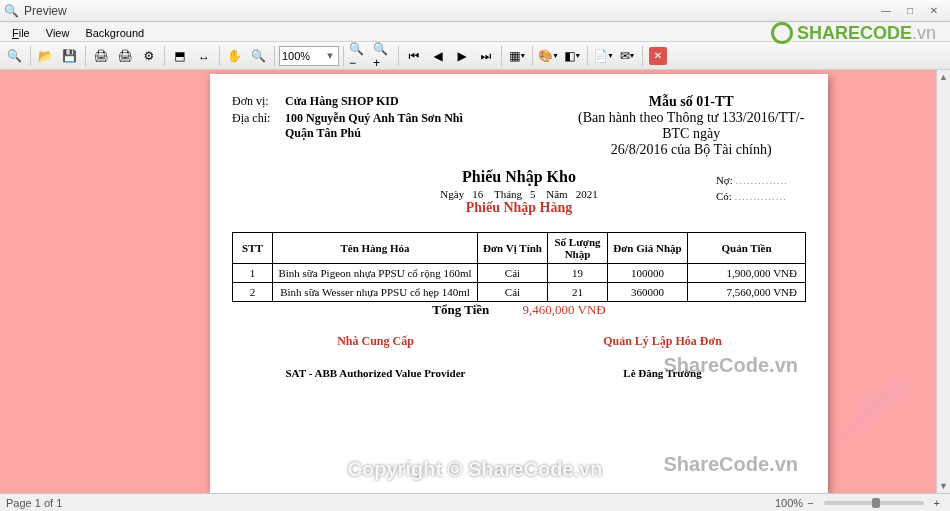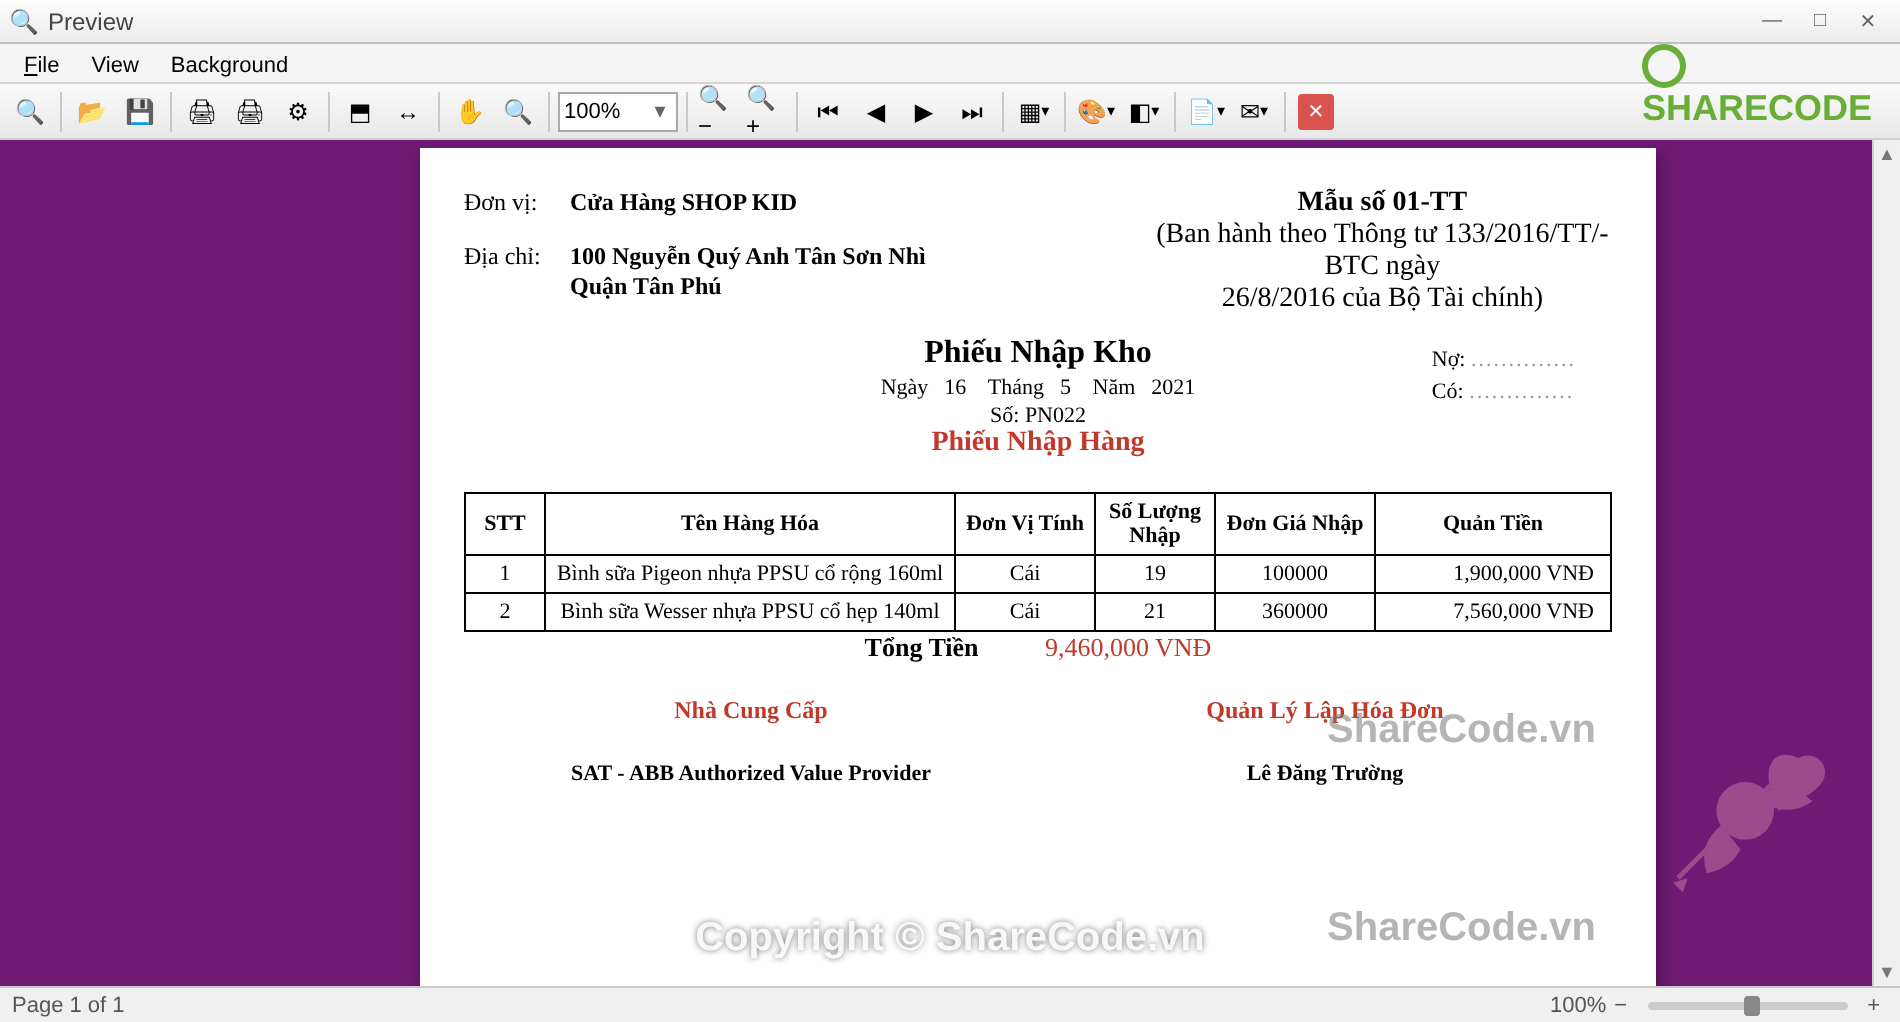--- a/index.html
+++ b/index.html
@@ -19,21 +19,21 @@
 
 .toolbar { height: 28px; background: linear-gradient(#fafafa,#e8e8e8); border-bottom: 1px solid #cfcfcf; display: flex; align-items: center; padding: 0 4px; gap: 2px; }
 .toolbar .btn { width: 22px; height: 22px; display: inline-flex; align-items: center; justify-content: center; cursor: pointer; border: 1px solid transparent; border-radius: 2px; font-size: 12px; }
 .toolbar .sep { width: 1px; height: 20px; background: #c8c8c8; margin: 0 2px; }
 .toolbar .combo { height: 20px; border: 1px solid #aaa; background: #fff; display: inline-flex; align-items: center; padding: 0 2px; font-size: 11px; }
 .toolbar .combo input { border: none; outline: none; width: 42px; font-size: 11px; }
 .toolbar .combo .dd { width: 12px; text-align: center; color: #666; }
 .toolbar .closebtn { width: 18px; height: 18px; background: #d9534f; color: #fff; border-radius: 2px; display: inline-flex; align-items: center; justify-content: center; font-size: 10px; margin-left: 2px; cursor: pointer; }
 
 
-.canvas { position: absolute; top: 70px; left: 0; right: 0; bottom: 18px; background: #701a75; overflow: hidden; padding-left: 48px; }
+.canvas { position: absolute; top: 70px; left: 0; right: 0; bottom: 18px; background: #fca5a5; overflow: hidden; padding-left: 48px; }
 .page { position: absolute; left: 210px; top: 4px; width: 618px; height: 420px; background: #fff; box-shadow: 2px 3px 8px rgba(0,0,0,0.35); padding: 20px 22px; font-family: "Times New Roman", serif; font-size: 12px; color: #000; }
 
 .hdr-row { display: flex; }
 .hdr-left { width: 60%; }
 .hdr-right { width: 40%; text-align: center; font-size: 14px; }
 .lbl { display: inline-block; width: 50px; }
 .bold { font-weight: bold; }
 .center { text-align: center; }
 
 .doc-title { font-size: 16px; font-weight: bold; margin-top: 10px; }
@@ -62,21 +62,21 @@
 
 
 .statusbar { position: absolute; left: 0; right: 0; bottom: 0; height: 18px; background: #f0f0f0; border-top: 1px solid #c8c8c8; display: flex; align-items: center; padding: 0 6px; font-size: 11px; color: #555; }
 .statusbar .spacer { flex: 1; }
 .statusbar .zoomtrack { width: 100px; height: 4px; background: #ccc; border-radius: 2px; position: relative; margin: 0 6px; }
 .statusbar .zoomthumb { position: absolute; left: 48px; top: -3px; width: 8px; height: 10px; background: #888; border-radius: 2px; }
 .statusbar .zb { cursor: pointer; padding: 0 4px; }
 
 
 .wm { position: absolute; color: rgba(120,120,120,0.55); font-size: 20px; font-weight: bold; font-family: Arial; pointer-events: none; }
-.logo-tr { position: absolute; right: 14px; top: 22px; font-family: Arial; font-size: 18px; font-weight: bold; color: #6aae3a; display: flex; align-items: flex-start; pointer-events: none; flex-direction: column; }
+.logo-tr { position: absolute; right: 14px; top: 22px; font-family: Arial; font-size: 18px; font-weight: bold; color: #6aae3a; display: flex; align-items: center; pointer-events: none; }
 .logo-tr .ring { width: 22px; height: 22px; border: 3px solid #6aae3a; border-radius: 50%; margin-right: 4px; position: relative; }
 .logo-tr .vn { color: #aaa; font-weight: normal; }
 .cupid { position: absolute; right: 10px; bottom: 30px; width: 130px; height: 120px; opacity: 0.35; pointer-events: none; }
 .cnv-scroll-v { position: absolute; right: 0; top: 70px; bottom: 18px; width: 14px; background: #efefef; border-left: 1px solid #d0d0d0; }
 .cnv-scroll-v .ar { height: 14px; display:flex; align-items:center; justify-content:center; color:#777; font-size:9px; cursor:pointer;}
 </style>
 </head>
 <body>
 
 <div class="titlebar">
@@ -187,41 +187,40 @@
   <span>SHARECODE</span>
     <span class="vn">.vn</span>
 </div>
 
 <div class="canvas">
   <div class="page">
 
     <div class="hdr-row">
       <div class="hdr-left">
         <div><span class="lbl">Đơn vị:</span> <span class="bold">Cửa Hàng SHOP KID</span></div>
-        <div style="margin-top:12px"><span class="lbl">Địa chỉ:</span> <span class="bold">100 Nguyễn Quý Anh Tân Sơn Nhì</span></div>
+        <div style="margin-top:2px"><span class="lbl">Địa chỉ:</span> <span class="bold">100 Nguyễn Quý Anh Tân Sơn Nhì</span></div>
         <div><span class="lbl"></span> <span class="bold">Quận Tân Phú</span></div>
       </div>
       <div class="hdr-right">
         <div class="bold">Mẫu số 01-TT</div>
         <div>(Ban hành theo Thông tư 133/2016/TT/-BTC ngày</div>
         <div>26/8/2016 của Bộ Tài chính)</div>
       </div>
     </div>
 
     <div class="center doc-title">Phiếu Nhập Kho</div>
     <div class="center dateline">
       <span class="g">Ngày</span><span class="g">16</span>
       <span class="g">Tháng</span><span class="g">5</span>
       <span class="g">Năm</span><span class="g">2021</span>
     </div>
     <div class="no-co">
       <div><span>Nợ:</span> <span class="dot">..............</span></div>
       <div><span>Có:</span> <span class="dot">..............</span></div>
     </div>
-    <div class="so-line"><span>Số:</span> <span>PN022</span></div>
     <div class="center red-title">Phiếu Nhập Hàng</div>
 
     <table class="items">
       <thead>
         <tr>
           <th style="width:40px">STT</th>
           <th style="width:205px">Tên Hàng Hóa</th>
           <th style="width:70px">Đơn Vị Tính</th>
           <th style="width:60px">Số Lượng Nhập</th>
           <th style="width:80px">Đơn Giá Nhập</th>

